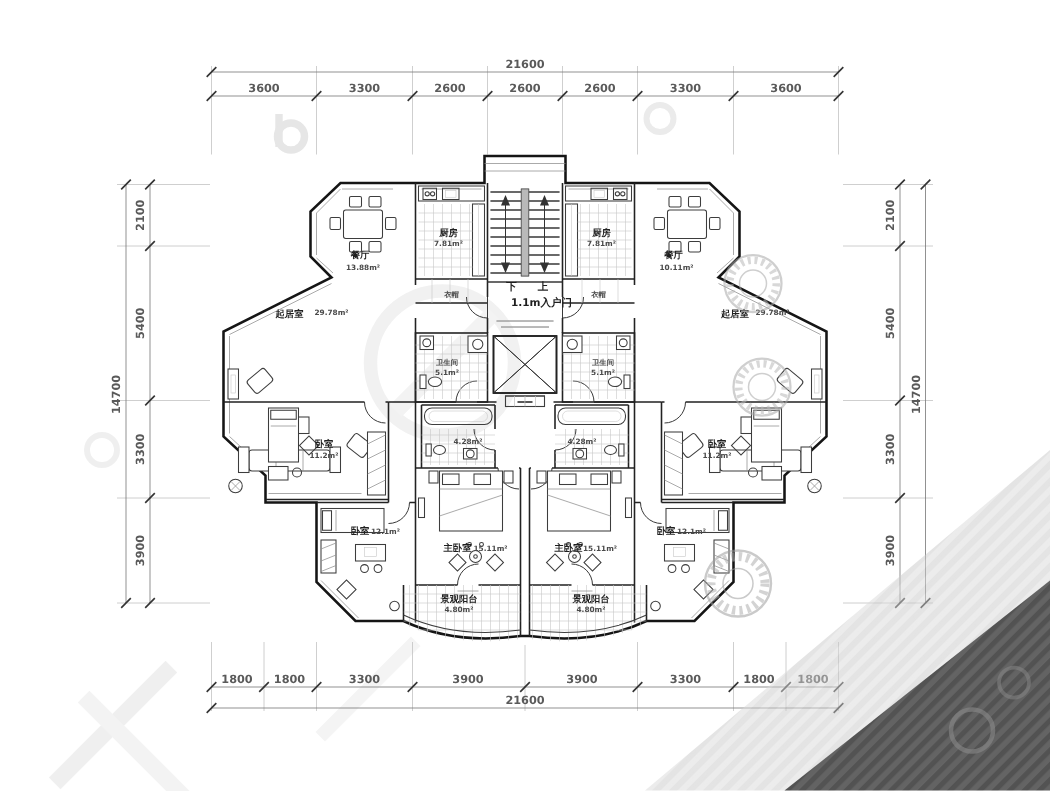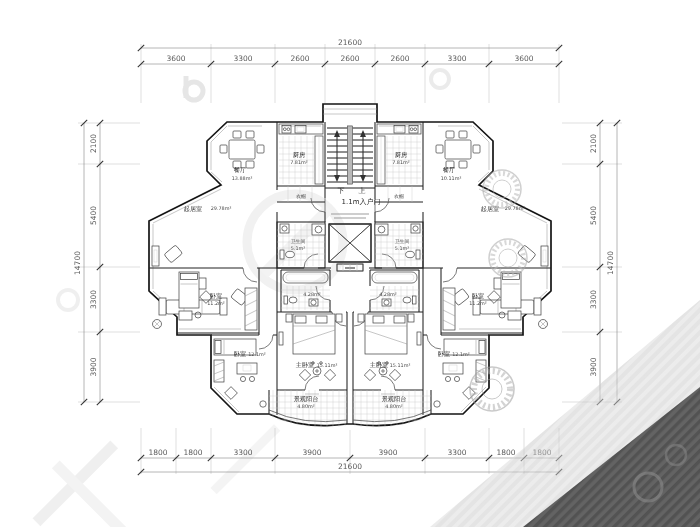--- a/index.html
+++ b/index.html
@@ -1,17 +1,17 @@
 <!DOCTYPE html>
 <html><head>
 <meta charset="utf-8">
 <style>
   html,body{margin:0;padding:0;background:#fff;}
   .stage{position:relative;width:700px;height:527px;background:#ffffff;overflow:hidden;
-         font-family:"DejaVu Sans",sans-serif;}
+         font-family:"DejaVu Sans",sans-serif;font-weight:bold;}
   svg{display:block}
   svg text{font-family:"DejaVu Sans","Liberation Sans",sans-serif;}
   .w2{stroke:#151515;stroke-width:1.7;fill:none;stroke-linejoin:miter}
   .w1{stroke:#222;stroke-width:1.05;fill:none}
   .w0{stroke:#333;stroke-width:.65;fill:none}
   .t{stroke:#8d8d8d;stroke-width:.5;fill:none}
   .tt{stroke:#c7c7c7;stroke-width:.4;fill:none}
   .f{stroke:#3d3d3d;stroke-width:.7;fill:#fff}
   .fn{stroke:#3d3d3d;stroke-width:.7;fill:none}
   .diml{stroke:#7a7a7a;stroke-width:.55;fill:none}

